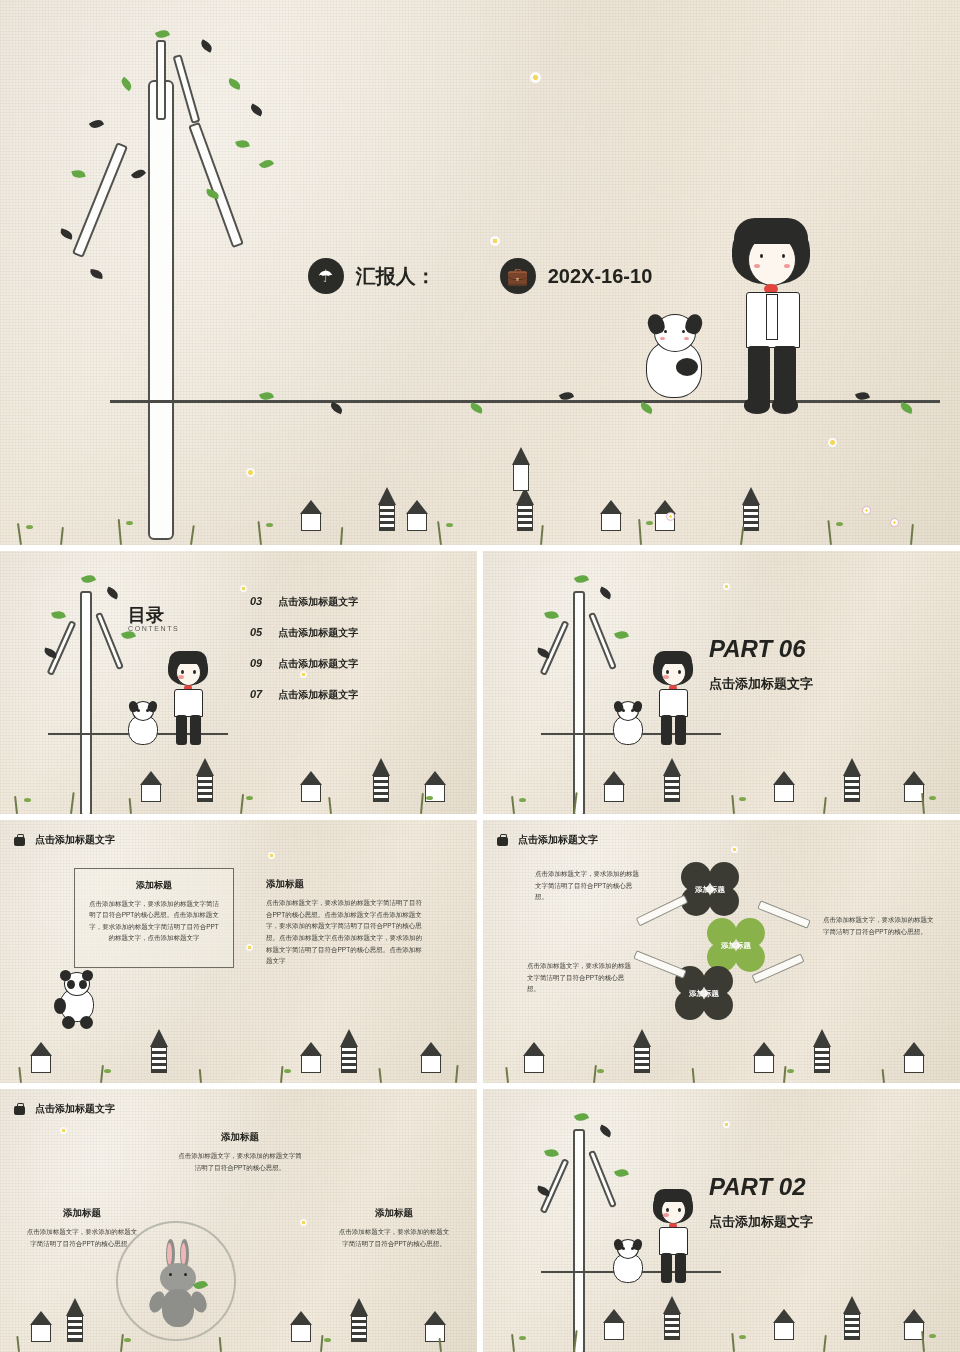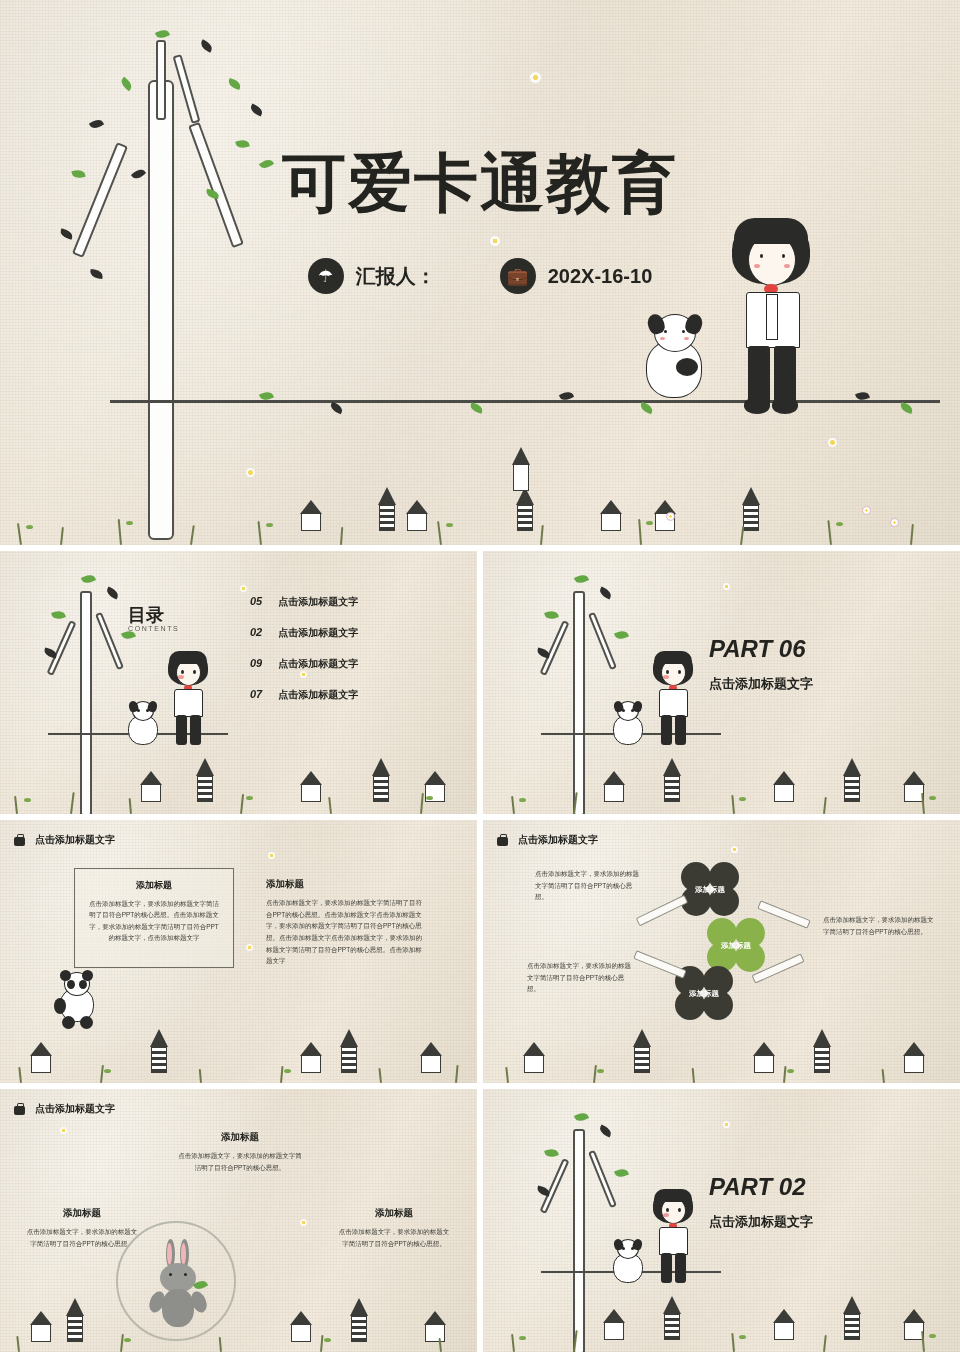--- a/index.html
+++ b/index.html
@@ -218,21 +218,20 @@
       <div class="d-cheek" style="left:24px;top:31px;"></div>
       <div class="d-cheek" style="left:48px;top:31px;"></div>
       <div class="d-ear" style="left:40px;top:52px;width:22px;height:18px;border-radius:50%;"></div>
     </div>
 
     <div class="seedpod" style="left:530px;top:72px;width:11px;height:11px;"></div>
     <div class="seedpod" style="left:490px;top:236px;width:10px;height:10px;"></div>
     <div class="seedpod" style="left:828px;top:438px;width:9px;height:9px;"></div>
     <div class="seedpod" style="left:246px;top:468px;width:9px;height:9px;"></div>
 
-    <div class="cover-title">可爱卡通教育</div>
 
     <div class="cover-meta">
       <div class="meta-item">
         <div class="meta-badge">☂</div>
         <div class="meta-text">汇报人：</div>
       </div>
       <div class="meta-item">
         <div class="meta-badge">💼</div>
         <div class="meta-text">202X-16-10</div>
       </div>
@@ -331,25 +330,25 @@
         <div class="d-ear" style="left:7px;top:4px;width:9px;height:11px;transform:rotate(-18deg);"></div>
         <div class="d-ear" style="left:26px;top:4px;width:9px;height:11px;transform:rotate(18deg);"></div>
         <div class="d-eye" style="left:15px;top:12px;"></div>
         <div class="d-eye" style="left:24px;top:12px;"></div>
       </div>
 
       <div class="toc-title">目录</div>
       <div class="toc-sub">CONTENTS</div>
       <div class="toc-list">
         <div class="toc-item">
+          <span class="toc-num">03</span>
+          <span class="toc-lbl">点击添加标题文字</span>
+        </div>
+        <div class="toc-item">
           <span class="toc-num">05</span>
-          <span class="toc-lbl">点击添加标题文字</span>
-        </div>
-        <div class="toc-item">
-          <span class="toc-num">02</span>
           <span class="toc-lbl">点击添加标题文字</span>
         </div>
         <div class="toc-item">
           <span class="toc-num">09</span>
           <span class="toc-lbl">点击添加标题文字</span>
         </div>
         <div class="toc-item">
           <span class="toc-num">07</span>
           <span class="toc-lbl">点击添加标题文字</span>
         </div>

